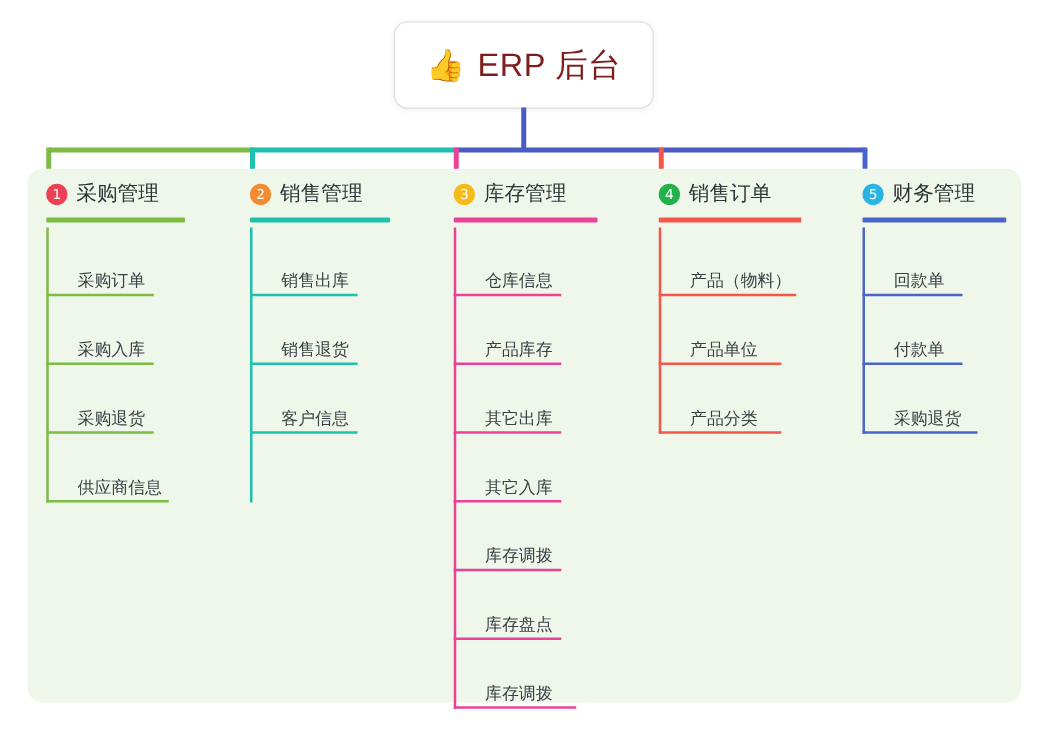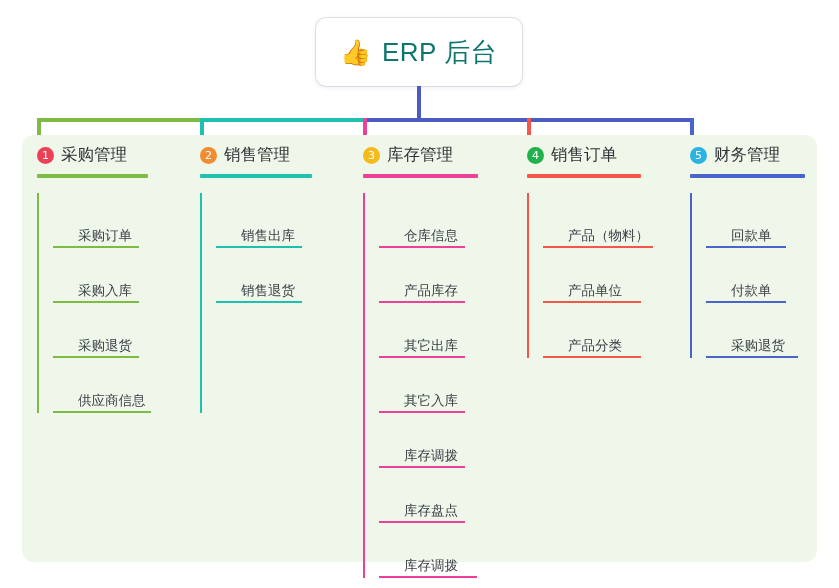--- a/index.html
+++ b/index.html
@@ -36,21 +36,21 @@
     align-items: center;
     gap: 10px;
   }
   #root-emoji {
     font-size: 25px;
     line-height: 1;
     font-family: "DejaVu Sans", sans-serif;
   }
   #root-title {
     font-size: 26px;
-    color: #0f766e;
+    color: #7f1d1d;
     letter-spacing: 0.5px;
     white-space: nowrap;
   }
 
   
   #connectors {
     position: absolute;
     left: 0;
     top: 0;
     width: 839px;
@@ -98,22 +98,22 @@
   }
   .head-rule {
     height: 4px;
     border-radius: 1px;
     margin-top: 7px;
   }
 
   
   .items {
     position: relative;
-    margin-top: 15px;
-    padding-left: 16px;
+    margin-top: 4px;
+    padding-left: 0;
   }
   .trunk {
     position: absolute;
     left: 0;
     top: 0;
     width: 2px;
   }
   .item {
     position: relative;
     height: 55px;
@@ -197,20 +197,24 @@
       <div class="items">
         <div class="trunk" style="background: rgb(31, 192, 176); height: 220px;"></div>
         <div class="item">
           <span class="item-label">销售出库</span>
           <div class="item-rule" style="width: 86px; background: rgb(31, 192, 176);"></div>
         </div>
         <div class="item">
           <span class="item-label">销售退货</span>
           <div class="item-rule" style="width: 86px; background: rgb(31, 192, 176);"></div>
         </div>
+        <div class="item">
+          <span class="item-label">客户信息</span>
+          <div class="item-rule" style="width: 86px; background: rgb(31, 192, 176);"></div>
+        </div>
       </div>
     </div>
     <div class="column" style="left: 363px;">
       <div class="col-head">
         <span class="badge" style="background: rgb(245, 187, 29);">3</span>
         <span class="col-title">库存管理</span>
       </div>
       <div class="head-rule" style="width: 115px; background: rgb(236, 65, 152);"></div>
       <div class="items">
         <div class="trunk" style="background: rgb(236, 65, 152); height: 385px;"></div>

